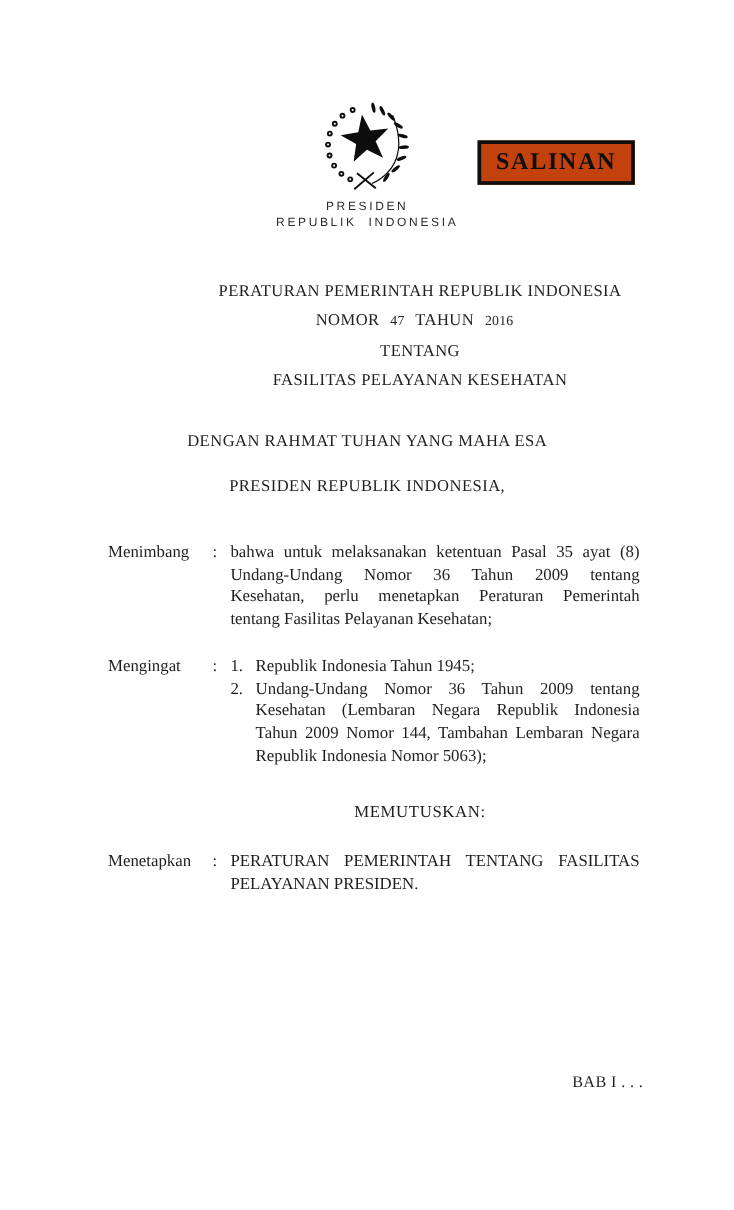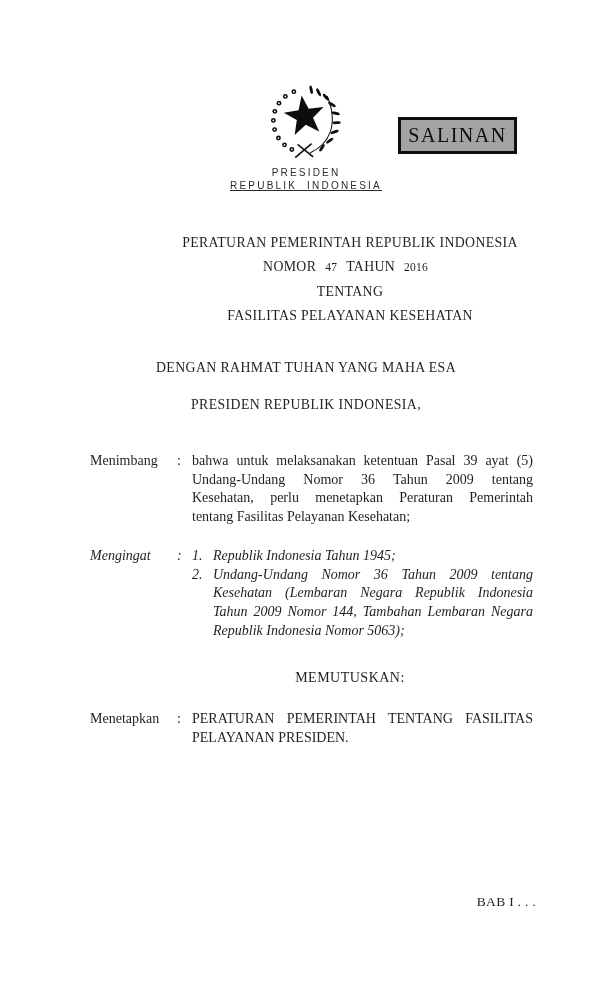--- a/index.html
+++ b/index.html
@@ -14,51 +14,51 @@
     font-size: 14px;
   }
   .abs { position: absolute; }
   .center { left: 0; width: 612px; text-align: center; }
 
   
   .emblem { left: 264px; top: 82px; width: 78px; height: 78px; }
 
   
   .stamp {
-    left: 398px; top: 117px; width: 119px; height: 37px;
+    left: 398px; top: 117px; width: 131px; height: 37px;
     border: 3px solid #0e0e0e; box-sizing: border-box;
     display: flex; align-items: center; justify-content: center;
-    font-weight: normal; font-size: 20px; letter-spacing: 1.5px;
-    color: #0e0e0e; background: #a3a3a3;
+    font-weight: bold; font-size: 20px; letter-spacing: 1.5px;
+    color: #0e0e0e; background: #c2410c;
   }
 
   
   .letterhead {
     top: 167px; font-family: "Liberation Sans", sans-serif;
     font-size: 10px; line-height: 12.5px; letter-spacing: 2.2px;
     color: #2b2b2b;
   }
-  .letterhead .lh2 { word-spacing: 5px; text-decoration: underline; }
+  .letterhead .lh2 { word-spacing: 5px; }
 
   
   .doc-title { top: 231px; font-size: 13.8px; line-height: 24.3px; letter-spacing: 0.35px; padding-left: 44px; }
   .doc-title .numfill { font-size: 11.5px; letter-spacing: 0.2px; margin: 0 9px; }
 
   .invocation { top: 360px; font-size: 13.8px; letter-spacing: 0.4px; }
   .authority  { top: 397px; font-size: 13.8px; letter-spacing: 0.4px; }
 
   
   .clause { left: 90px; width: 443px; display: flex; line-height: 18.7px; justify-content: space-between; }
   .clabel { width: 87px; flex: none; }
   .ccolon { width: 15px; flex: none; }
   .cbody  { width: 341px; flex: none; }
   .jl { text-align: justify; text-align-last: justify; }
 
   .considering { top: 452px; }
-  .recalling   { top: 547px; font-style: italic; }
+  .recalling   { top: 547px; }
 
   .item { display: flex; }
   .inum   { width: 21px; flex: none; }
   .ilines { width: 320px; flex: none; }
 
   .decision { top: 670px; font-size: 14px; letter-spacing: 0.5px; margin-left: 44px; }
   .enacting { top: 710px; }
 
   .footer-cont { top: 894px; right: 76px; font-size: 13.5px; letter-spacing: 0.3px; }
 </style>
@@ -167,21 +167,21 @@
     <div>FASILITAS PELAYANAN KESEHATAN</div>
   </div>
 
   <div class="abs center authority">PRESIDEN REPUBLIK INDONESIA,</div>
   <div class="abs center invocation">DENGAN RAHMAT TUHAN YANG MAHA ESA</div>
 
   <div class="abs clause considering">
     <div class="clabel">Menimbang</div>
     <div class="ccolon">:</div>
     <div class="cbody">
-      <div class="jl">bahwa untuk melaksanakan ketentuan Pasal 39 ayat (5)</div>
+      <div class="jl">bahwa untuk melaksanakan ketentuan Pasal 35 ayat (8)</div>
       <div class="jl">Undang-Undang Nomor 36 Tahun 2009 tentang</div>
       <div class="jl">Kesehatan, perlu menetapkan Peraturan Pemerintah</div>
       <div>tentang Fasilitas Pelayanan Kesehatan;</div>
     </div>
   </div>
 
   <div class="abs clause recalling">
     <div class="clabel">Mengingat</div>
     <div class="ccolon">:</div>
     <div class="cbody">

